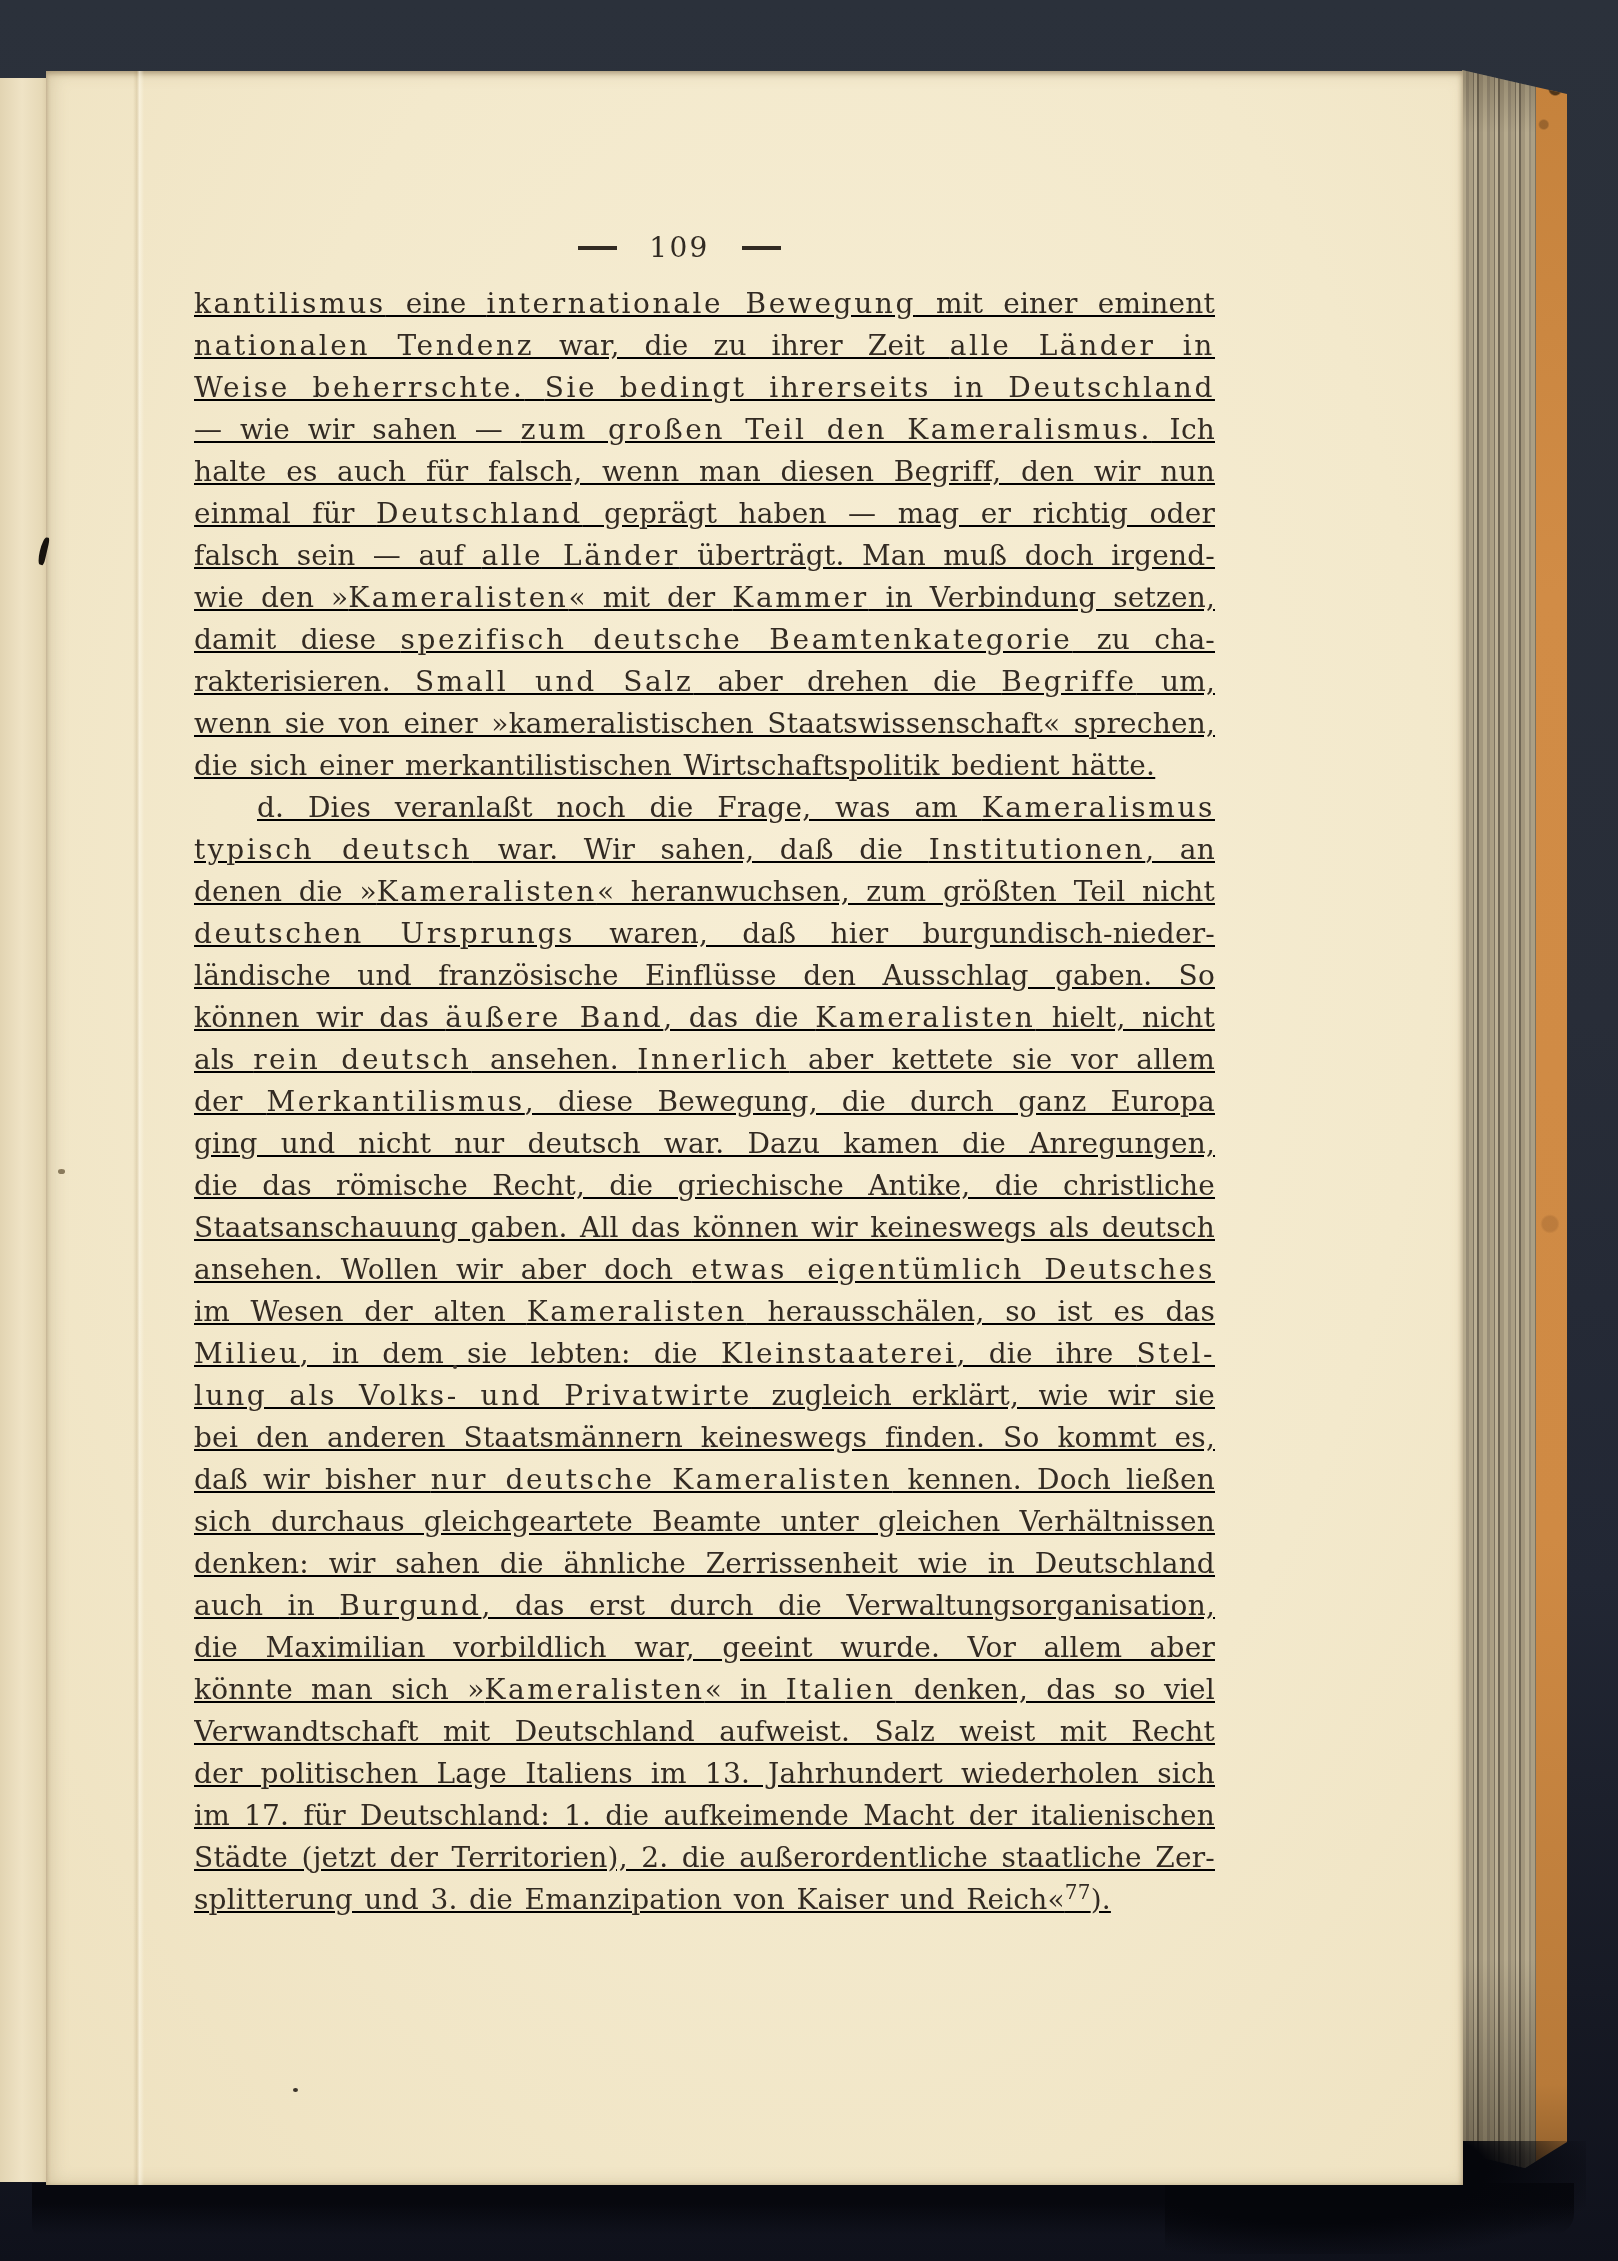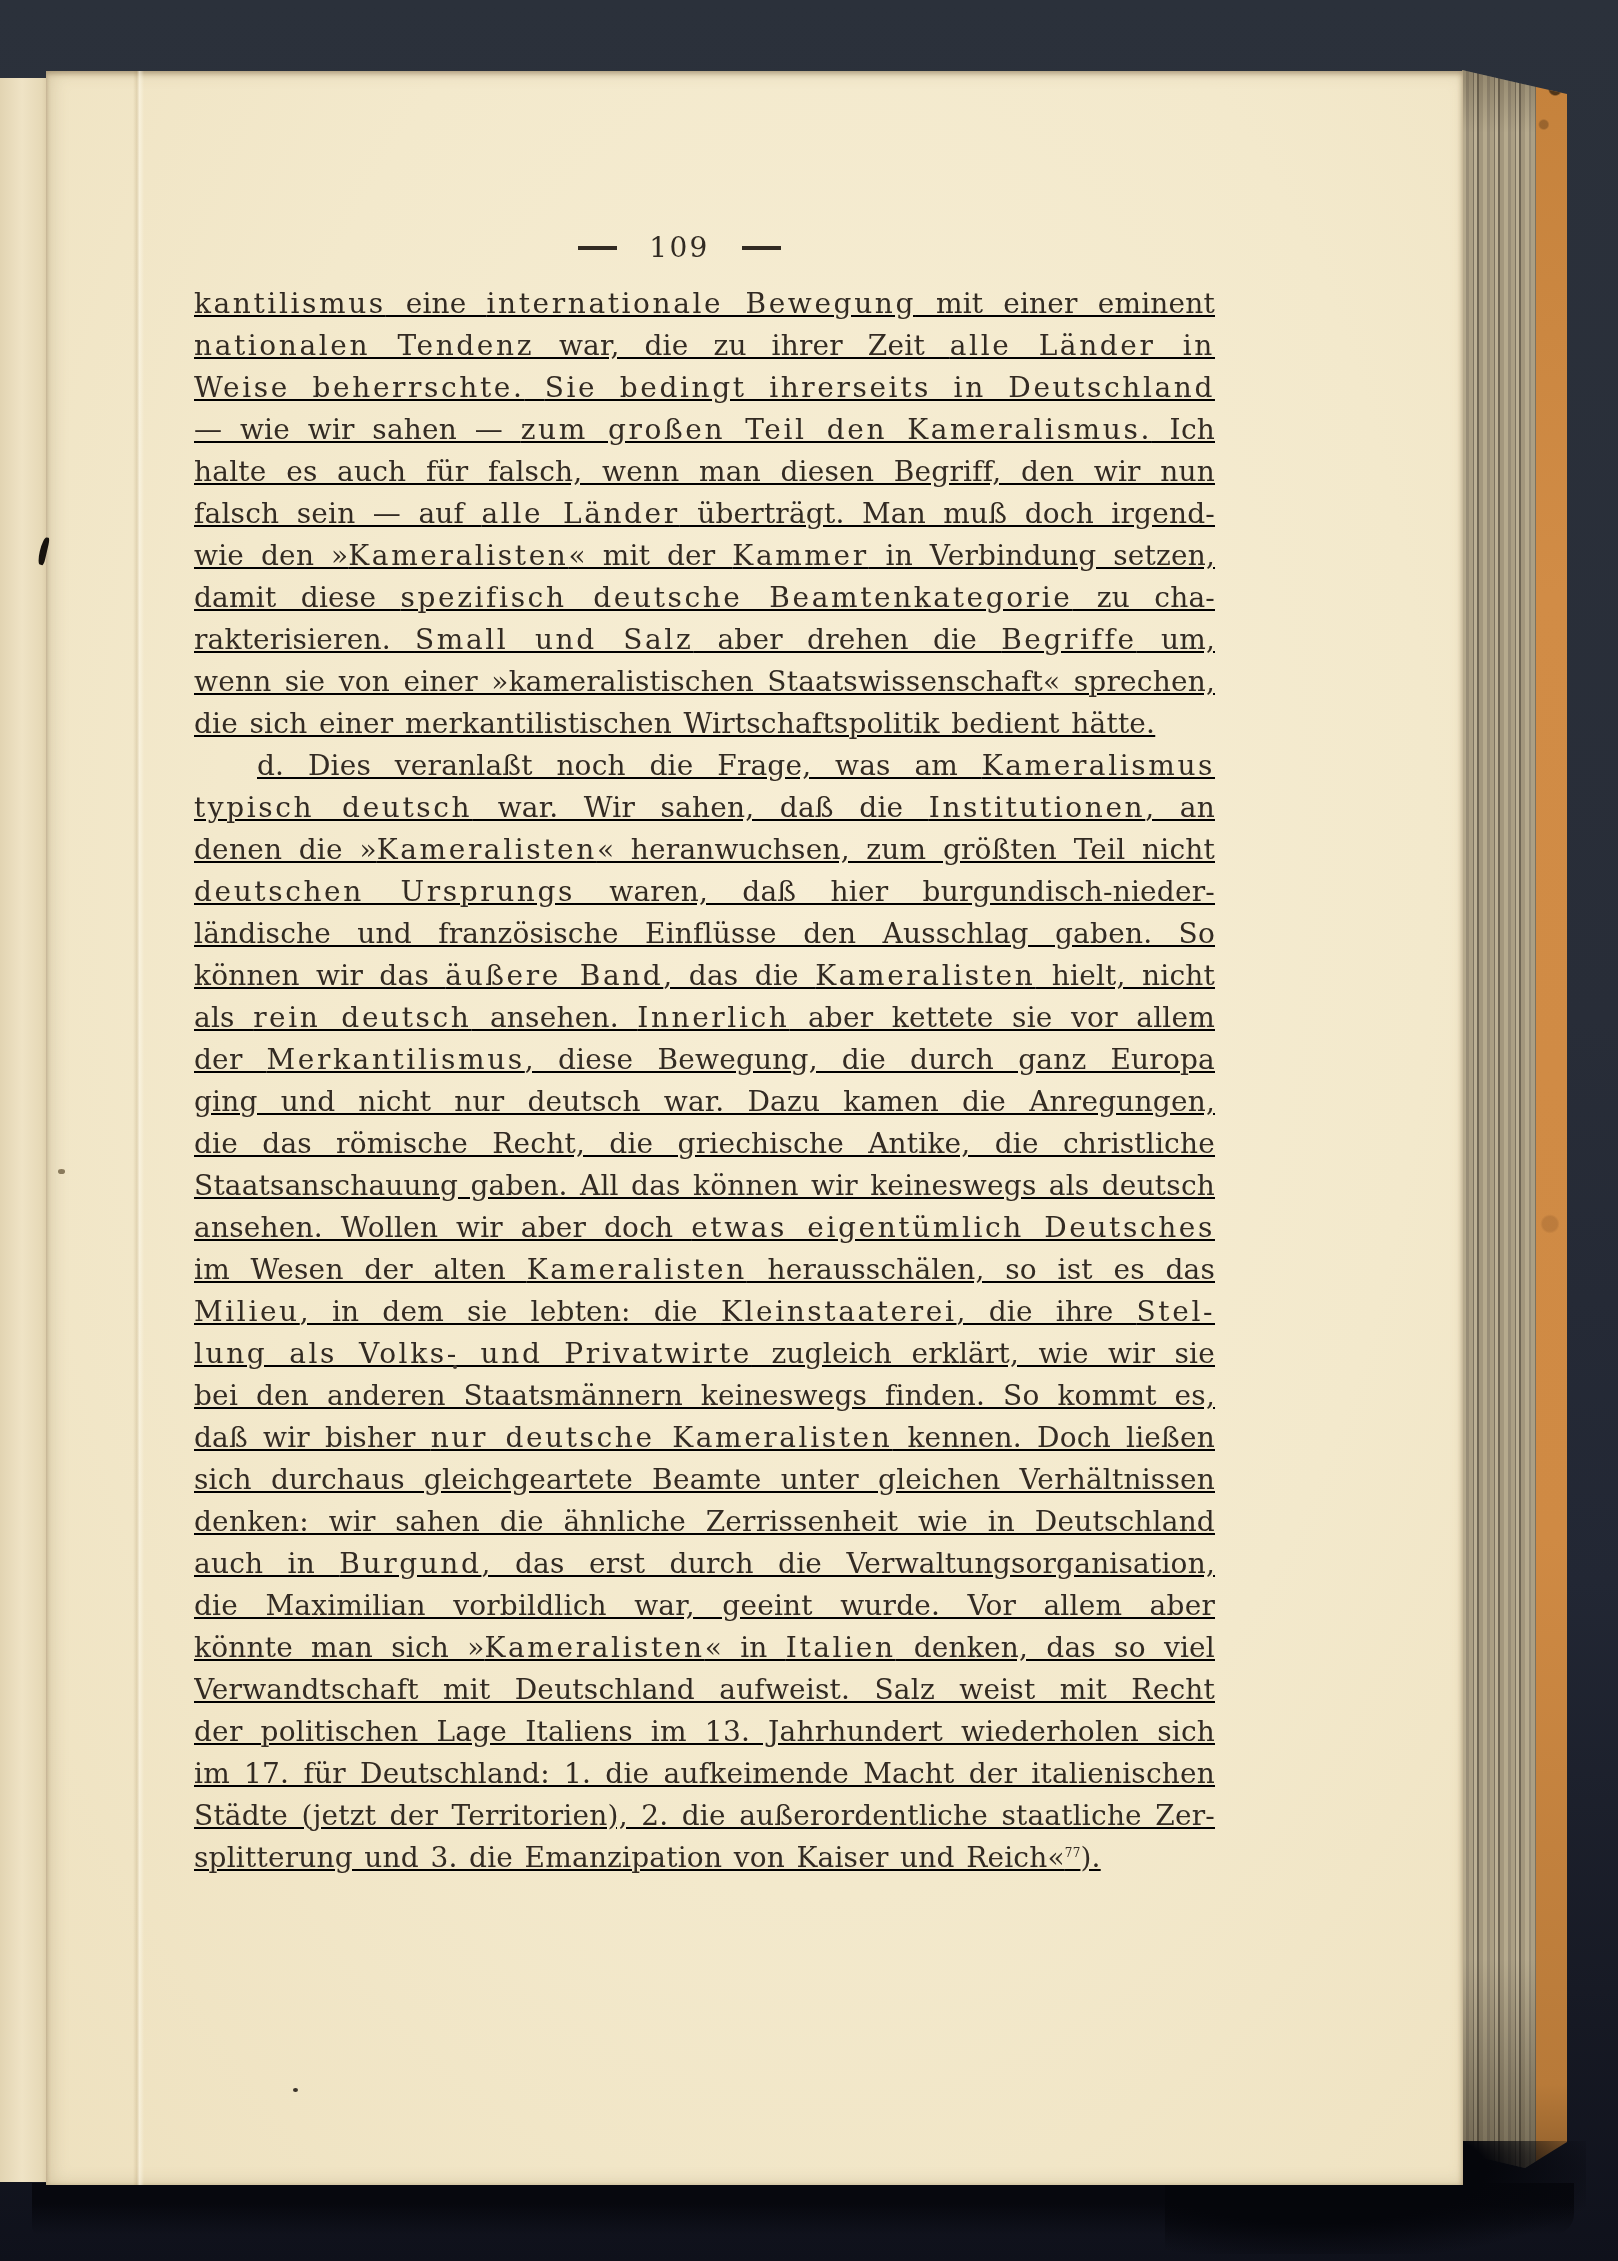--- a/index.html
+++ b/index.html
@@ -62,21 +62,21 @@
   
   .text-block{position:absolute;left:148px;top:212px;width:1021px;text-decoration:underline;}
   .tline{
     height:42px;line-height:42px;font-size:28px;color:#332b23;
     overflow:hidden;word-spacing:2.4px;letter-spacing:0.2px;white-space:normal;
   }
   .just{text-align:justify;}
   .just::after{content:"";display:inline-block;width:100%;height:0;line-height:0;vertical-align:top;}
   .ind{text-indent:63px;}
   .gesperrt{letter-spacing:2.6px;}
-  .sup{vertical-align:super;font-size:12px;line-height:0;}
+  .sup{vertical-align:super;font-size:20px;line-height:0;}
   
   .ink-mark{
     position:absolute;left:40px;top:537px;width:6.5px;height:27.5px;
     background:#17130e;border-radius:70% 30% 30% 60%;transform:rotate(13deg);
   }
   .speck1{position:absolute;left:453px;top:1365px;width:4px;height:4px;background:#4a4036;border-radius:50%;}
   .speck2{position:absolute;left:293px;top:2088px;width:4.9px;height:4px;background:#3b332a;border-radius:50%;}
   .speck3{position:absolute;left:58px;top:1169px;width:7.3px;height:4.9px;background:#8a7a5c;border-radius:50%;}
 </style>
 </head>
@@ -101,20 +101,21 @@
       <span class="num">109</span>
       <span class="dash"></span>
     </header>
 
     <div class="text-block">
         <div class="tline just"><span class="gesperrt">kantilismus</span><span> eine </span><span class="gesperrt">internationale Bewegung</span><span> mit einer eminent</span></div>
         <div class="tline just"><span class="gesperrt">nationalen Tendenz</span><span> war, die zu ihrer Zeit </span><span class="gesperrt">alle Länder in gleicher</span></div>
         <div class="tline just"><span class="gesperrt">Weise beherrschte.</span><span> </span><span class="gesperrt">Sie bedingt ihrerseits in Deutschland</span></div>
         <div class="tline just"><span>— wie wir sahen — </span><span class="gesperrt">zum großen Teil den Kameralismus.</span><span> Ich</span></div>
         <div class="tline just"><span>halte es auch für falsch, wenn man diesen Begriff, den wir nun</span></div>
+        <div class="tline just"><span>einmal für </span><span class="gesperrt">Deutschland</span><span> geprägt haben — mag er richtig oder</span></div>
         <div class="tline just"><span>falsch sein — auf </span><span class="gesperrt">alle Länder</span><span> überträgt. Man muß doch irgend-</span></div>
         <div class="tline just"><span>wie den »</span><span class="gesperrt">Kameralisten</span><span>« mit der </span><span class="gesperrt">Kammer</span><span> in Verbindung setzen,</span></div>
         <div class="tline just"><span>damit diese </span><span class="gesperrt">spezifisch deutsche Beamtenkategorie</span><span> zu cha-</span></div>
         <div class="tline just"><span>rakterisieren. </span><span class="gesperrt">Small und Salz</span><span> aber drehen die </span><span class="gesperrt">Begriffe</span><span> um,</span></div>
         <div class="tline just"><span>wenn sie von einer »kameralistischen Staatswissenschaft« sprechen,</span></div>
         <div class="tline"><span>die sich einer merkantilistischen Wirtschaftspolitik bedient hätte.</span></div>
         <div class="tline just ind"><span>d. Dies veranlaßt noch die Frage, was am </span><span class="gesperrt">Kameralismus</span></div>
         <div class="tline just"><span class="gesperrt">typisch deutsch</span><span> war. Wir sahen, daß die </span><span class="gesperrt">Institutionen</span><span>, an</span></div>
         <div class="tline just"><span>denen die »</span><span class="gesperrt">Kameralisten</span><span>« heranwuchsen, zum größten Teil nicht</span></div>
         <div class="tline just"><span class="gesperrt">deutschen Ursprungs</span><span> waren, daß hier burgundisch-nieder-</span></div>

